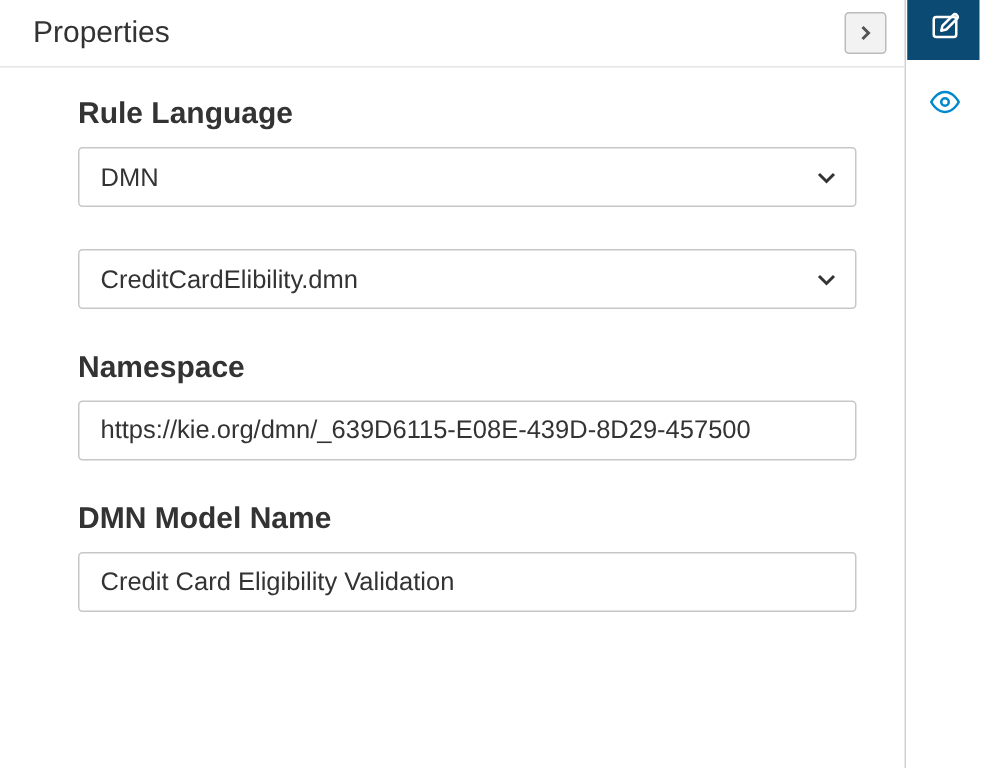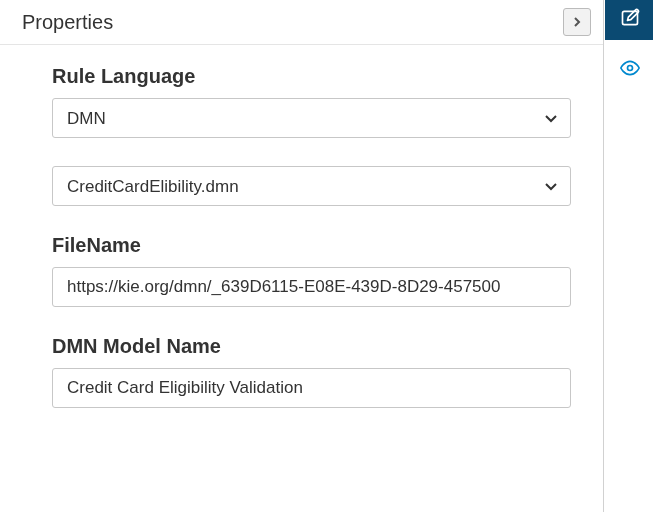--- a/index.html
+++ b/index.html
@@ -67,21 +67,21 @@
           </select>
           <span class="chev">
             <svg viewBox="0 0 16 16" fill="none" stroke="currentColor" stroke-width="2">
                 <polyline points="3,6 8,11 13,6"></polyline>
               </svg>
           </span>
         </div>
       </div>
 
       <div class="field">
-        <label>FileName</label>
+        <label>Namespace</label>
         <input type="text" class="text-input" value="https://kie.org/dmn/_639D6115-E08E-439D-8D29-457500" style="">
       </div>
 
       <div class="field">
         <label>DMN Model Name</label>
         <input type="text" class="text-input" value="Credit Card Eligibility Validation" style="">
       </div>
 
 
     </div>

